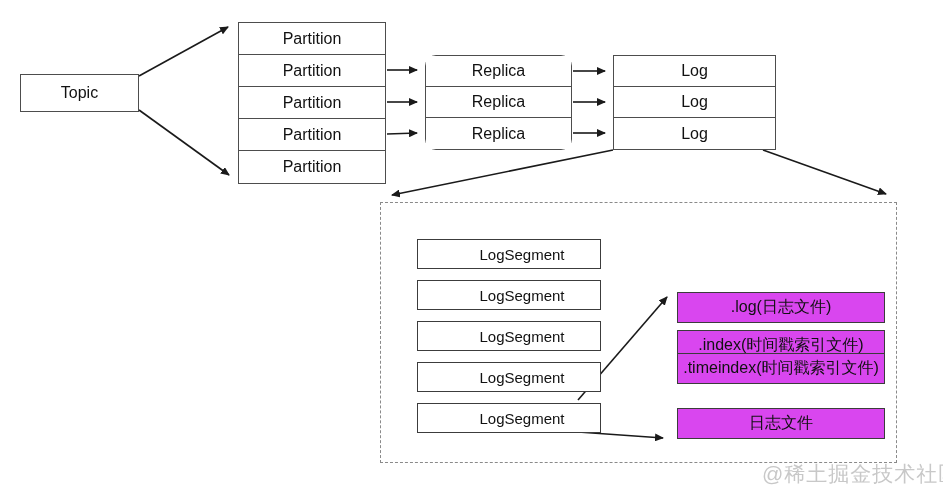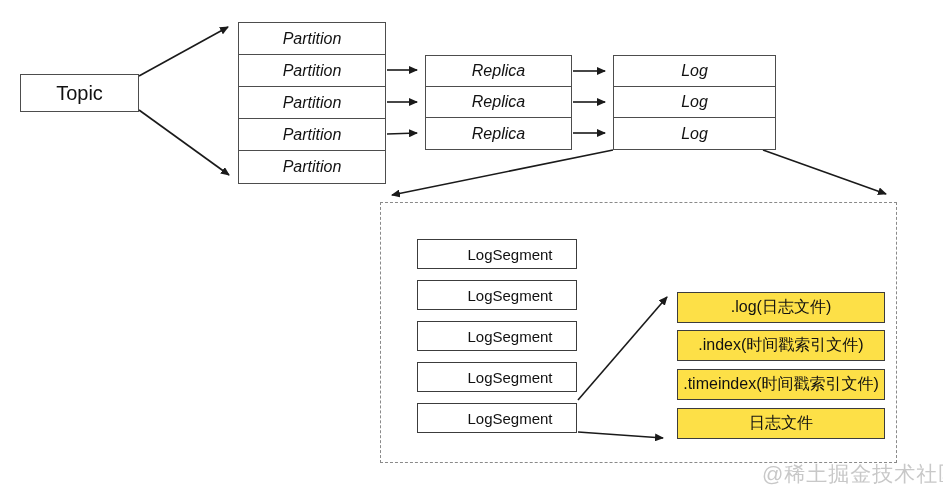--- a/index.html
+++ b/index.html
@@ -4,54 +4,54 @@
 <style>
   html,body{margin:0;padding:0;background:#ffffff;}
   .canvas{
     position:relative;width:943px;height:500px;background:#ffffff;
     font-family:"Liberation Sans","DejaVu Sans",sans-serif;color:#111111;
     overflow:hidden;
   }
   .arrows{position:absolute;left:0;top:0;width:943px;height:500px;pointer-events:none;}
   .box{
     position:absolute;box-sizing:border-box;border:1px solid #4d4d4d;background:#ffffff;
-    display:flex;align-items:center;justify-content:center;font-size:20px;
+    display:flex;align-items:center;justify-content:center;font-size:16px;
   }
   .stack{
-    position:absolute;box-sizing:border-box;border:1px solid #4d4d4d;background:#ffffff;font-style:italic;
+    position:absolute;box-sizing:border-box;border:1px solid #4d4d4d;background:#ffffff;
   }
   .stack .row{
     box-sizing:border-box;display:flex;align-items:center;justify-content:center;
     font-size:16px;border-bottom:1px solid #4d4d4d;background:#ffffff;
   }
   .stack .row:last-child{border-bottom:none;}
   
   .topic{left:20px;top:74px;width:119px;height:38px;}
   .partitions{left:238px;top:22px;width:148px;}
   .partitions .row{height:32px;}
-  .replicas{left:425px;top:55px;width:147px;}
+  .replicas{left:425px;top:55px;width:147px;border-radius:11px;}
   .replicas .row{height:31px;}
   .logs{left:613px;top:55px;width:163px;}
   .logs .row{height:31px;}
   .dashed-panel{
     position:absolute;left:380px;top:202px;width:517px;height:261px;
     box-sizing:border-box;border:1.5px dashed #8a8a8a;background:transparent;
   }
   .seg{
-    position:absolute;left:417px;width:160px;height:30px;box-sizing:border-box;
+    position:absolute;left:417px;width:184px;height:30px;box-sizing:border-box;
     border:1px solid #3c3c3c;background:#ffffff;display:flex;align-items:center;
     justify-content:center;font-size:15px;padding-left:26px;
   }
   .seg1{top:239px;} .seg2{top:280px;} .seg3{top:321px;} .seg4{top:362px;} .seg5{top:403px;}
   .file{
     position:absolute;left:677px;width:208px;height:31px;box-sizing:border-box;
-    border:1px solid #3c3c3c;background:#fde047;display:flex;align-items:center;
+    border:1px solid #3c3c3c;background:#d946ef;display:flex;align-items:center;
     justify-content:center;font-size:16px;
   }
-  .file1{top:292px;} .file2{top:330px;} .file3{top:369px;} .file4{top:408px;}
+  .file1{top:292px;} .file2{top:330px;} .file3{top:353px;} .file4{top:408px;}
   .watermark{
     position:absolute;left:762px;top:460px;font-size:21px;color:#c8c8c8;
     letter-spacing:1px;white-space:nowrap;
   }
 </style>
 </head>
 <body>
 
 <div class="canvas">
 

